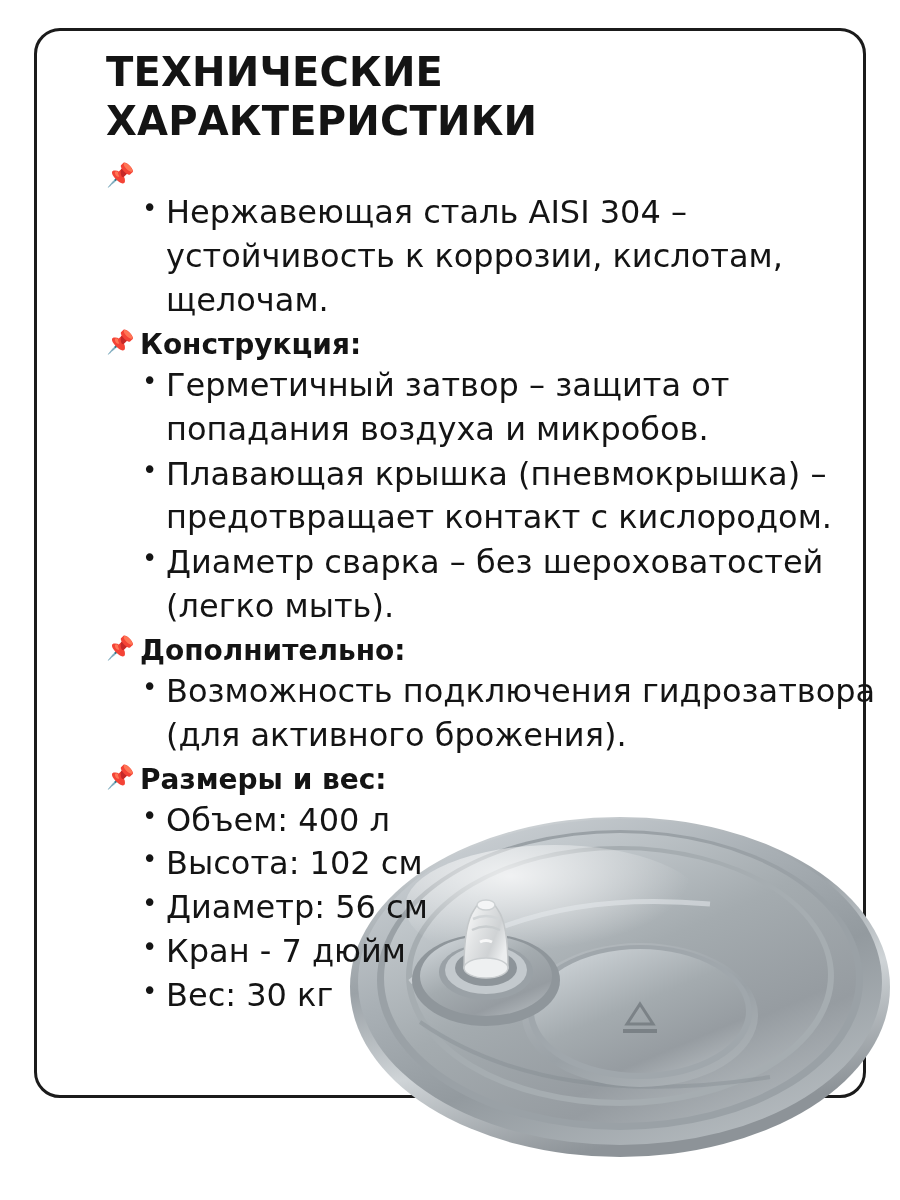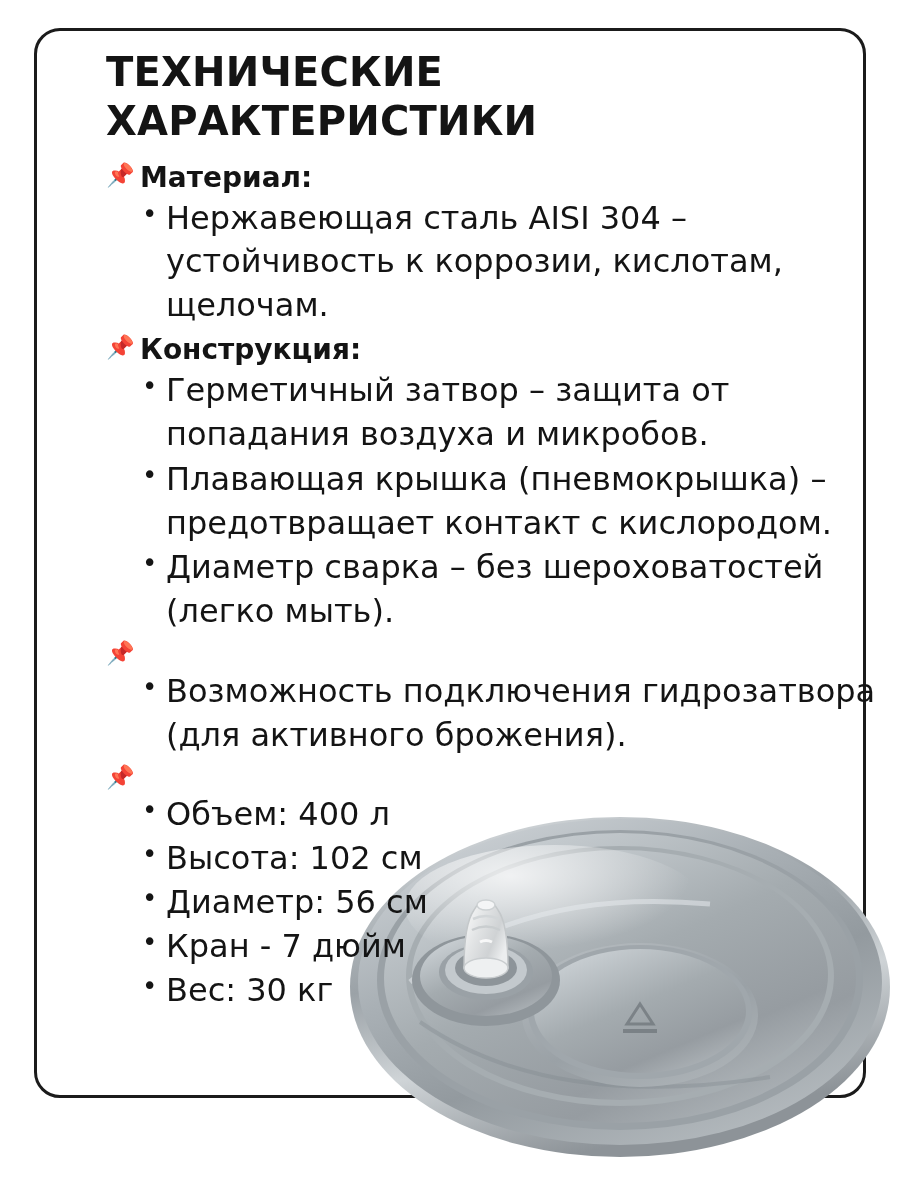--- a/index.html
+++ b/index.html
@@ -187,21 +187,20 @@
   <path d="M140 170 q6 -3 12 0" stroke="#ffffff" stroke-width="3" fill="none" opacity="0.8"></path>
 </svg>
 
 <div class="content">
 
   <h1 class="title">ТЕХНИЧЕСКИЕ ХАРАКТЕРИСТИКИ</h1>
 
   <div class="section">
     <div class="section-head">
       <span class="pin-icon">📌</span>
-      <span>Материал:</span>
     </div>
     <ul class="bullets">
       <li>Нержавеющая сталь AISI 304 – устойчивость к коррозии, кислотам, щелочам.</li>
     </ul>
   </div>
 
   <div class="section">
     <div class="section-head">
       <span class="pin-icon">📌</span>
       <span>Конструкция:</span>
@@ -209,29 +208,31 @@
     <ul class="bullets">
       <li>Герметичный затвор – защита от попадания воздуха и микробов.</li>
       <li>Плавающая крышка (пневмокрышка) – предотвращает контакт с кислородом.</li>
       <li>Диаметр сварка – без шероховатостей (легко мыть).</li>
     </ul>
   </div>
 
   <div class="section">
     <div class="section-head">
       <span class="pin-icon">📌</span>
+      <span>Дополнительно:</span>
     </div>
     <ul class="bullets">
       <li>Возможность подключения гидрозатвора (для активного брожения).</li>
     </ul>
   </div>
 
   <div class="section">
     <div class="section-head">
       <span class="pin-icon">📌</span>
+      <span>Размеры и вес:</span>
     </div>
     <ul class="bullets compact">
       <li>Объем: 400 л</li>
       <li>Высота: 102 см</li>
       <li>Диаметр: 56 см</li>
       <li>Кран - 7 дюйм</li>
       <li>Вес: 30 кг</li>
     </ul>
   </div>
 

